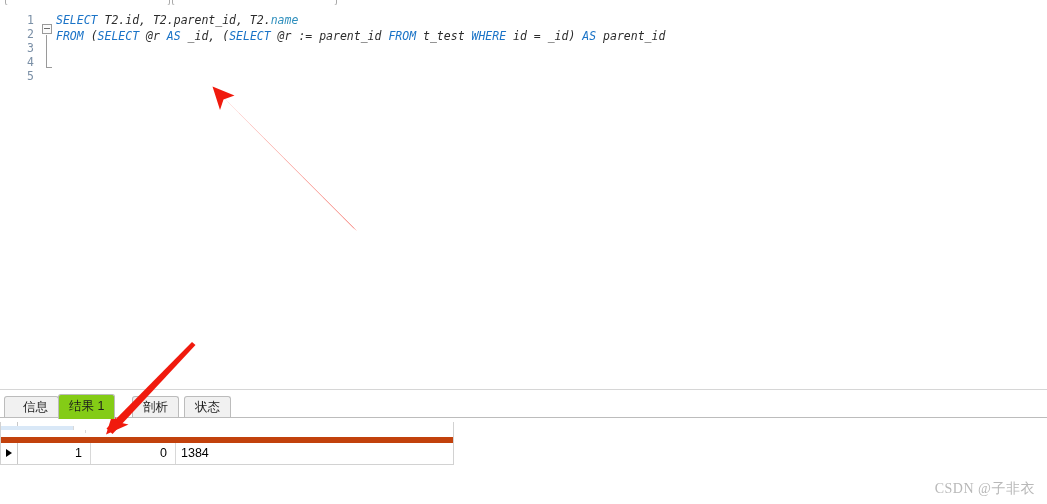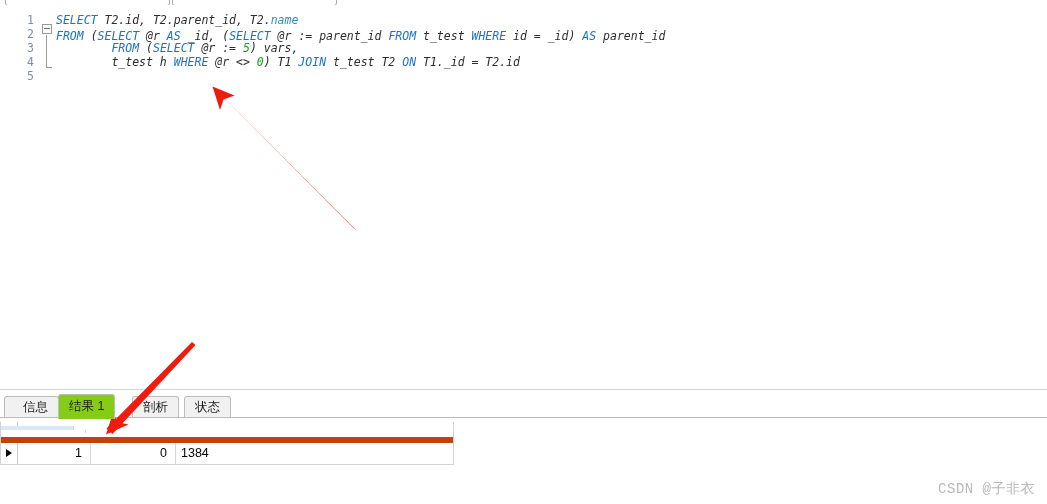--- a/index.html
+++ b/index.html
@@ -238,21 +238,21 @@
     pointer-events: none;
   }
 
   
   .watermark {
     position: absolute;
     right: 12px;
     bottom: 6px;
     font-size: 14px;
     color: #b8b8b8;
-    font-family: Liberation Mono, monospace;
+    font-family: Liberation Serif, serif;
     letter-spacing: 0.5px;
     white-space: nowrap;
   }
 </style>
 </head>
 <body>
 
 <div class="toolbar-strip">
   <div class="toolbar-box tb1"></div>
   <div class="toolbar-box tb2"></div>
@@ -270,22 +270,20 @@
 
   <div class="fold-col">
     <div class="fold-box"></div>
     <div class="fold-line"></div>
     <div class="fold-foot"></div>
   </div>
 
   <div class="code-area">
     <div class="line" style="top:8px"><span class="kw">SELECT</span><span> T2.id, T2.parent_id, T2.</span><span class="fn">name</span></div>
     <div class="line" style="top:24px"><span class="kw">FROM</span><span> (</span><span class="kw">SELECT</span><span> @r </span><span class="kw">AS</span><span> _id, (</span><span class="kw">SELECT</span><span> @r := parent_id </span><span class="kw">FROM</span><span> t_test </span><span class="kw">WHERE</span><span> id = _id) </span><span class="kw">AS</span><span> parent_id</span></div>
-    <div class="line" style="top:36px"><span>        </span><span class="kw">FROM</span><span> (</span><span class="kw">SELECT</span><span> @r := </span><span class="num">5</span><span>) vars,</span></div>
-    <div class="line" style="top:50px"><span>        t_test h </span><span class="kw">WHERE</span><span> @r &lt;&gt; </span><span class="num">0</span><span>) T1 </span><span class="kw">JOIN</span><span> t_test T2 </span><span class="kw">ON</span><span> T1._id = T2.id</span></div>
   </div>
 </div>
 
 <div class="panel-sep"></div>
 
 <div class="panel">
 
   <div class="tabstrip">
     <div class="tab" style="left:4px;padding-left:18px;">信息</div>
     <div class="tab active" style="left:58px;">结果 1</div>

